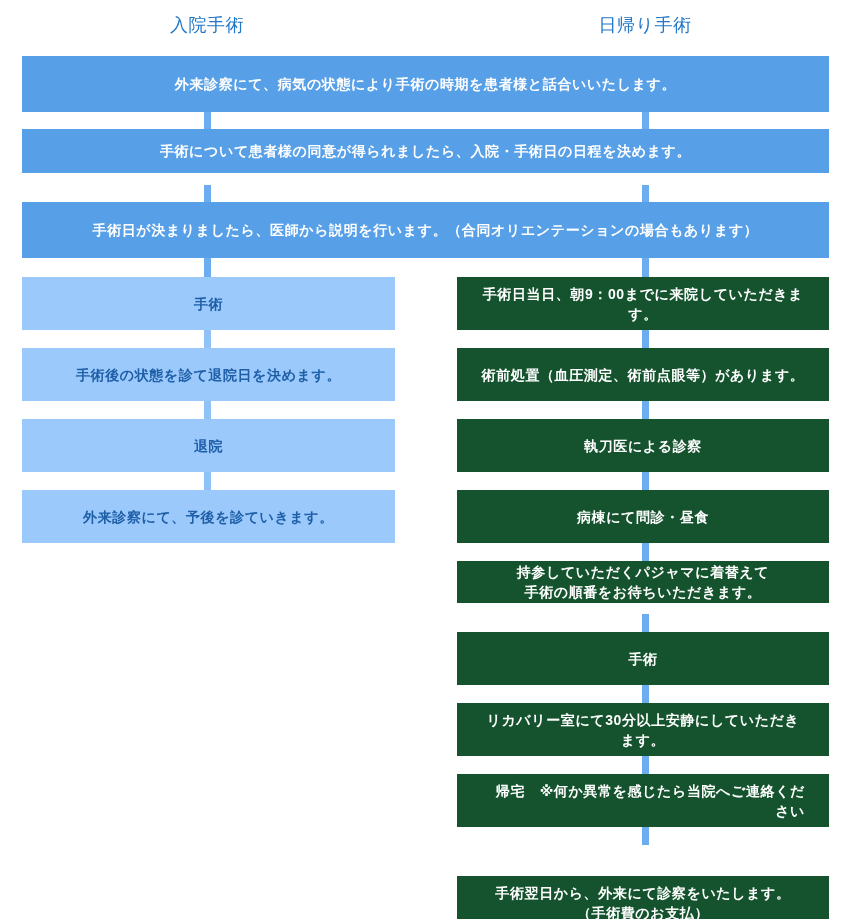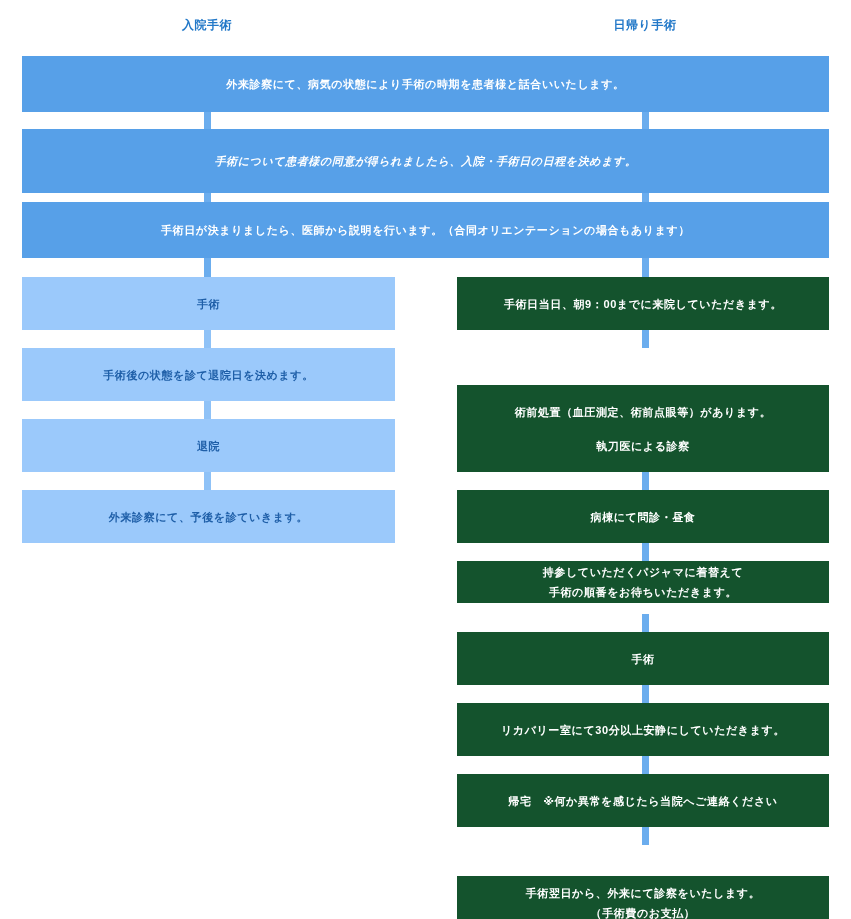--- a/index.html
+++ b/index.html
@@ -18,22 +18,22 @@
     position: relative;
     width: 851px;
     height: 919px;
     overflow: hidden;
     background: #ffffff;
   }
 
   
   .col-header {
     position: absolute;
-    font-size: 12px;
-    font-weight: bold;
+    font-size: 18px;
+    font-weight: normal;
     color: #2278C8;
     letter-spacing: 0.5px;
     white-space: nowrap;
     transform: translateX(-50%);
     line-height: 20px;
   }
   #header-inpatient { left: 207px; top: 15px; }
   #header-daysurgery { left: 645px; top: 15px; }
 
   
@@ -45,21 +45,21 @@
   .connector.light { background: #8FC2F7; }
 
   
   .node {
     position: absolute;
     display: flex;
     align-items: center;
     justify-content: center;
     text-align: center;
     color: #ffffff;
-    font-size: 11px;
+    font-size: 14px;
     font-weight: bold;
     letter-spacing: 0.6px;
     line-height: 20px;
     padding: 2px 24px;
   }
   .node.wide {
     background: #57A0E8;
     left: 22px;
     width: 807px;
   }
@@ -99,21 +99,21 @@
       <div class="connector" style="left: 641.5px; top: 401px; height: 18px;"></div>
       <div class="connector" style="left: 641.5px; top: 472px; height: 18px;"></div>
       <div class="connector" style="left: 641.5px; top: 543px; height: 18px;"></div>
       <div class="connector" style="left: 641.5px; top: 614px; height: 18px;"></div>
       <div class="connector" style="left: 641.5px; top: 685px; height: 18px;"></div>
       <div class="connector" style="left: 641.5px; top: 756px; height: 18px;"></div>
       <div class="connector" style="left: 641.5px; top: 827px; height: 18px;"></div>
     </div>
 
   <div class="node wide" style="top:56px;height:56px;">外来診察にて、病気の状態により手術の時期を患者様と話合いいたします。</div>
-  <div class="node wide" style="top:129px;height:64px;font-style:italic;">手術について患者様の同意が得られましたら、入院・手術日の日程を決めます。</div>
+  <div class="node wide" style="top:129px;height:44px;">手術について患者様の同意が得られましたら、入院・手術日の日程を決めます。</div>
   <div class="node wide" style="top:202px;height:56px;">手術日が決まりましたら、医師から説明を行います。（合同オリエンテーションの場合もあります）</div>
 
   <div id="inpatient-column">
       <div class="node left" style="top: 277px; height: 53px;">
         <span class="lines">
           <span>手術</span>
         </span>
       </div>
       <div class="node left" style="top: 348px; height: 53px;">
         <span class="lines">
@@ -131,21 +131,21 @@
         </span>
       </div>
     </div>
 
   <div id="daysurgery-column">
       <div class="node right" style="top: 277px; height: 53px;">
         <span class="lines">
           <span>手術日当日、朝9：00までに来院していただきます。</span>
         </span>
       </div>
-      <div class="node right" style="top: 348px; height: 53px; margin-top: 37px;">
+      <div class="node right" style="top: 348px; height: 53px;">
         <span class="lines">
           <span>術前処置（血圧測定、術前点眼等）があります。</span>
         </span>
       </div>
       <div class="node right" style="top: 419px; height: 53px;">
         <span class="lines">
           <span>執刀医による診察</span>
         </span>
       </div>
       <div class="node right" style="top: 490px; height: 53px;">

